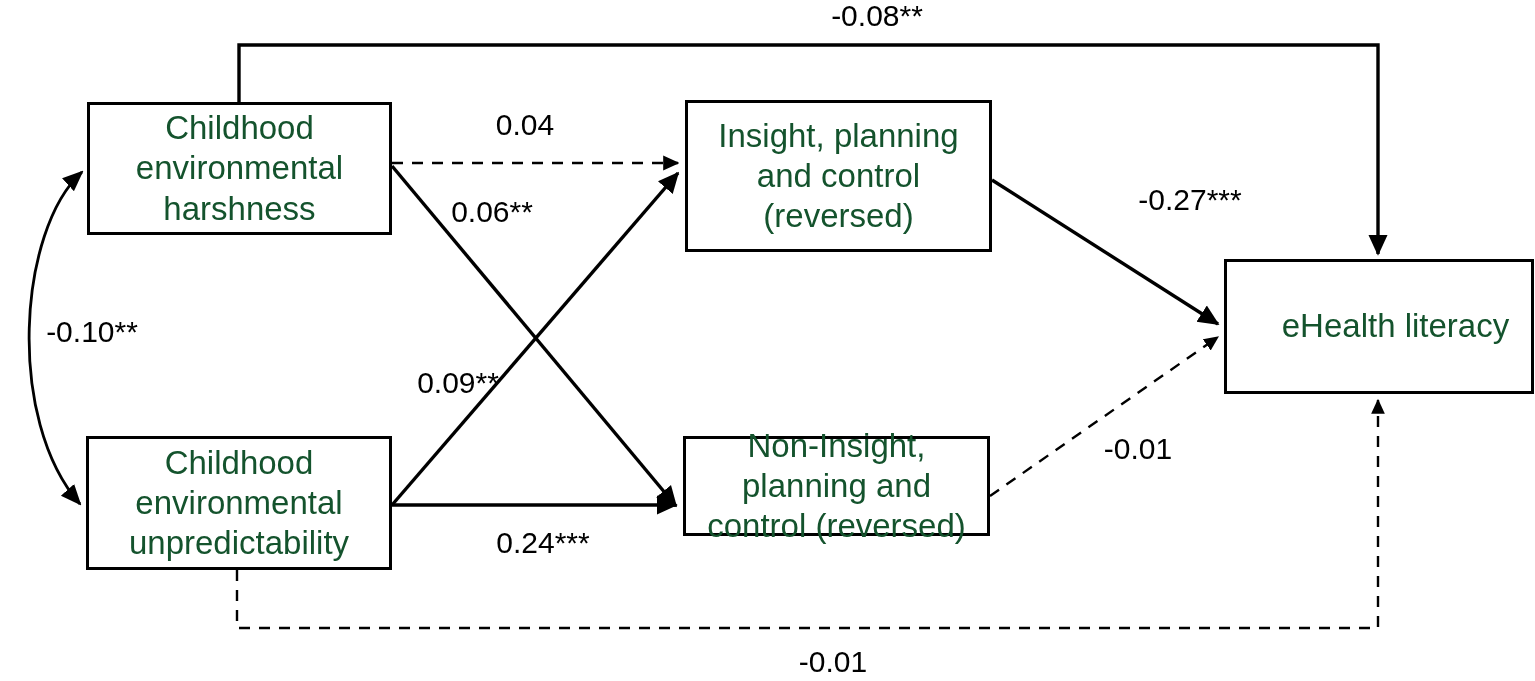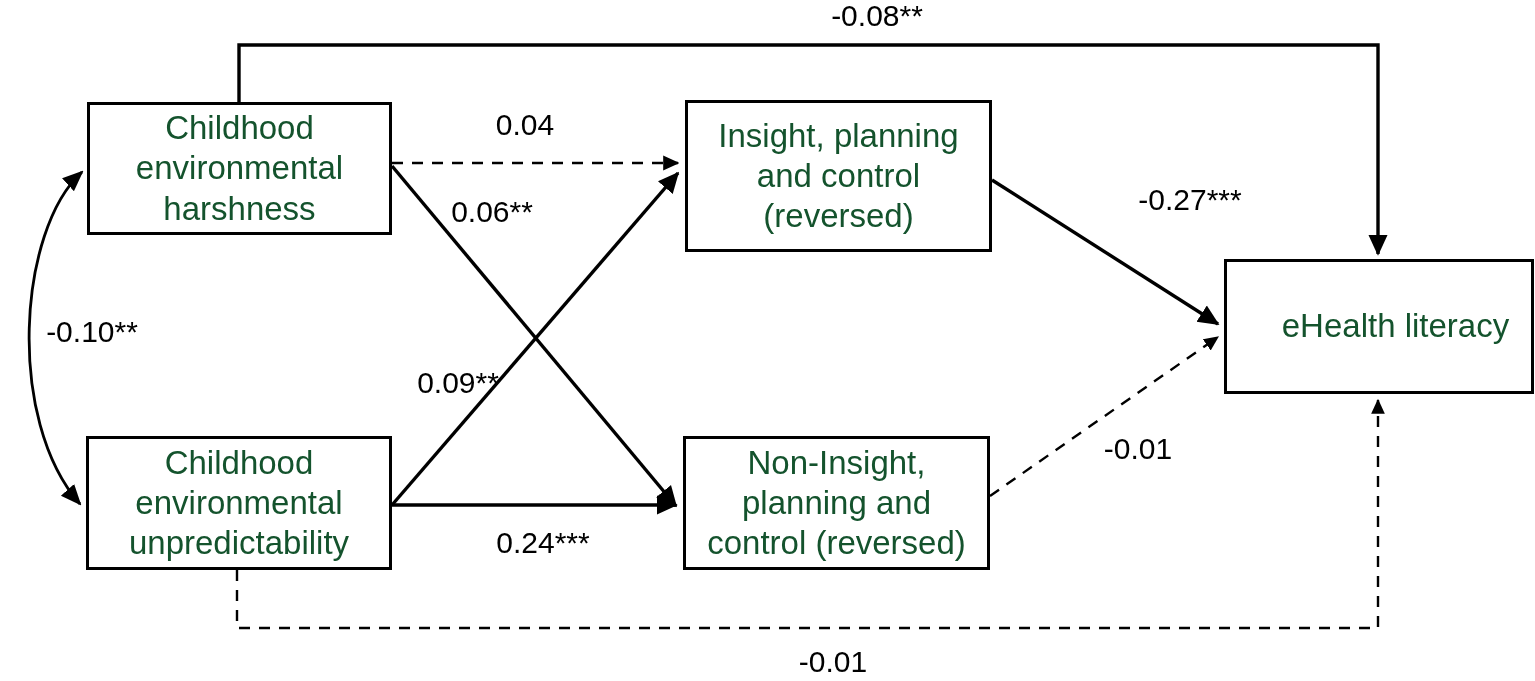--- a/index.html
+++ b/index.html
@@ -97,21 +97,21 @@
 and control
 (reversed)</span>
   </div>
 
   <div class="node-box" style="left:86px; top:436px; width:306px; height:134px;">
     <span class="node-label">Childhood
 environmental
 unpredictability</span>
   </div>
 
-  <div class="node-box" style="left:683px; top:436px; width:307px; height:134px;">
+  <div class="node-box" style="left:683px; top:436px; width:307px; height:100px;">
     <span class="node-label">Non-Insight,
 planning and
 control (reversed)</span>
   </div>
 
   <div class="node-box" style="left:1224px; top:259px; width:310px; height:135px;padding-left:33px;">
     <span class="node-label">eHealth literacy</span>
   </div>
 
   <div class="edge-label" style="left:833px; top:16px;margin-left:44px;">-0.08**</div>

